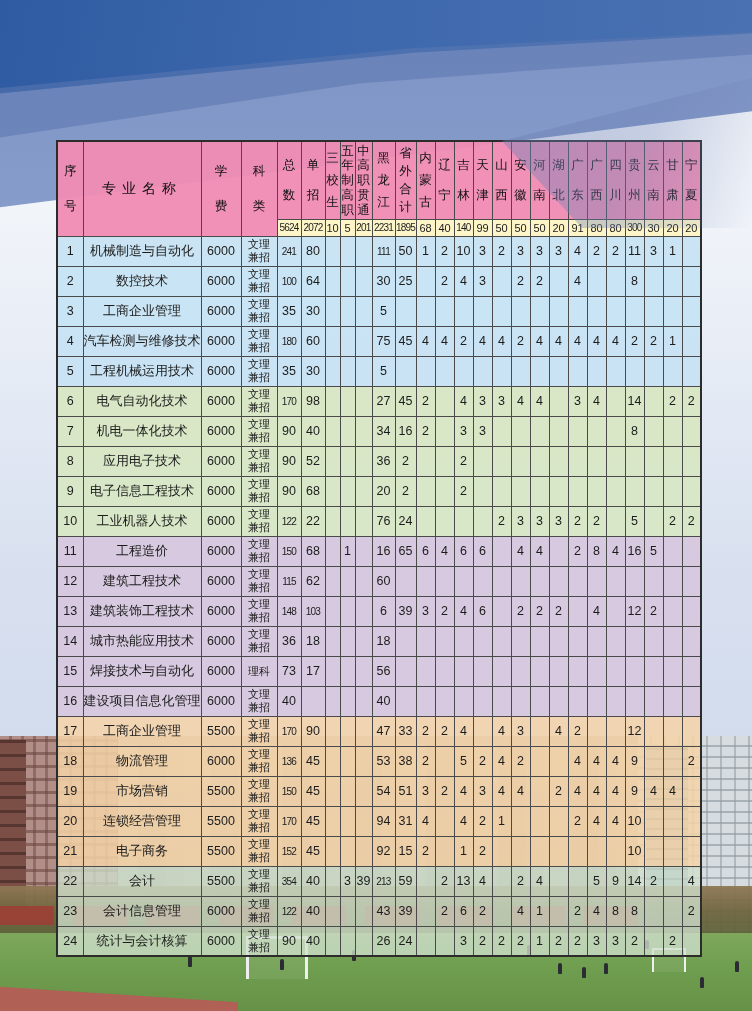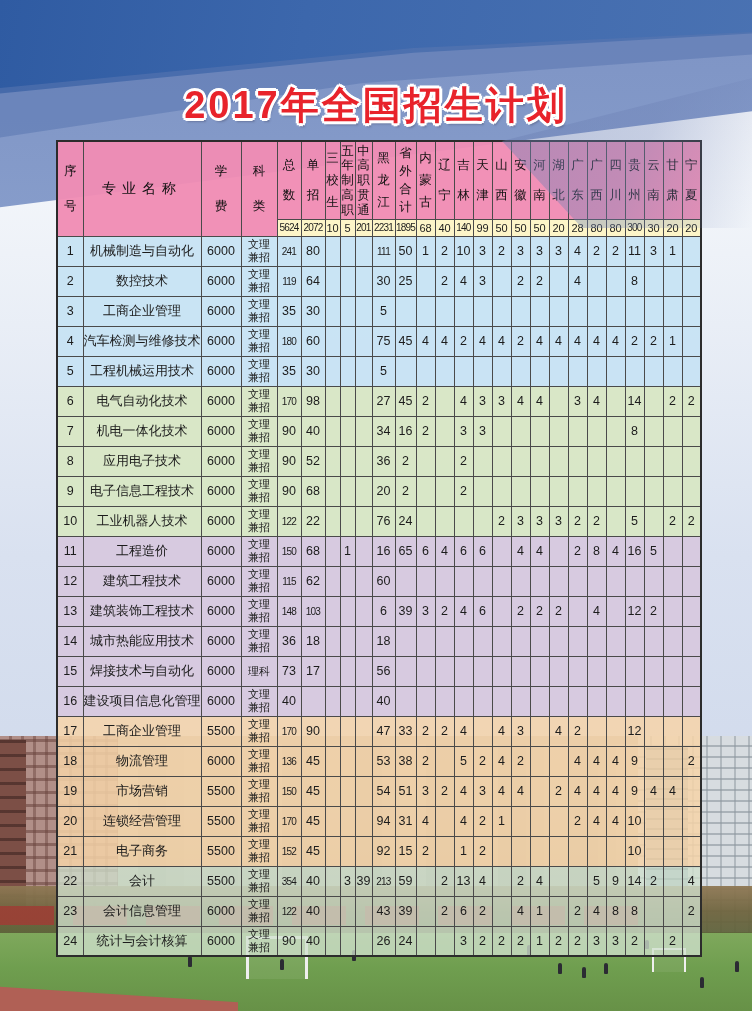--- a/index.html
+++ b/index.html
@@ -109,21 +109,20 @@
     <div class="person p3"></div>
     <div class="person p4"></div>
     <div class="person p5"></div>
     <div class="person p6"></div>
     <div class="person p7"></div>
     <div class="person p8"></div>
     <div class="person p9"></div>
     <div class="person p10"></div>
   </div>
 
-  <div class="title">2017年全国招生计划</div>
 
   <div class="tbl-wrap">
     <table>
         <colgroup>
           <col style="width: 26px;">
           <col style="width: 118px;">
           <col style="width: 40px;">
           <col style="width: 36px;">
           <col style="width: 24px;">
           <col style="width: 24px;">
@@ -322,21 +321,21 @@
             <td class="total-cell sm">2231</td>
             <td class="total-cell sm">1895</td>
             <td class="total-cell">68</td>
             <td class="total-cell">40</td>
             <td class="total-cell sm">140</td>
             <td class="total-cell">99</td>
             <td class="total-cell">50</td>
             <td class="total-cell">50</td>
             <td class="total-cell">50</td>
             <td class="total-cell">20</td>
-            <td class="total-cell">28</td>
+            <td class="total-cell">91</td>
             <td class="total-cell">80</td>
             <td class="total-cell">80</td>
             <td class="total-cell sm">300</td>
             <td class="total-cell">30</td>
             <td class="total-cell">20</td>
             <td class="total-cell">20</td>
           </tr>
         </thead>
         <tbody>
           <tr class="g-blue">
@@ -365,21 +364,21 @@
             <td>11</td>
             <td>3</td>
             <td>1</td>
             <td></td>
           </tr>
           <tr class="g-blue">
             <td>2</td>
             <td class="major">数控技术</td>
             <td>6000</td>
             <td class="cat">文理兼招</td>
-            <td class="sm">119</td>
+            <td class="sm">100</td>
             <td>64</td>
             <td></td>
             <td></td>
             <td></td>
             <td>30</td>
             <td>25</td>
             <td></td>
             <td>2</td>
             <td>4</td>
             <td>3</td>

